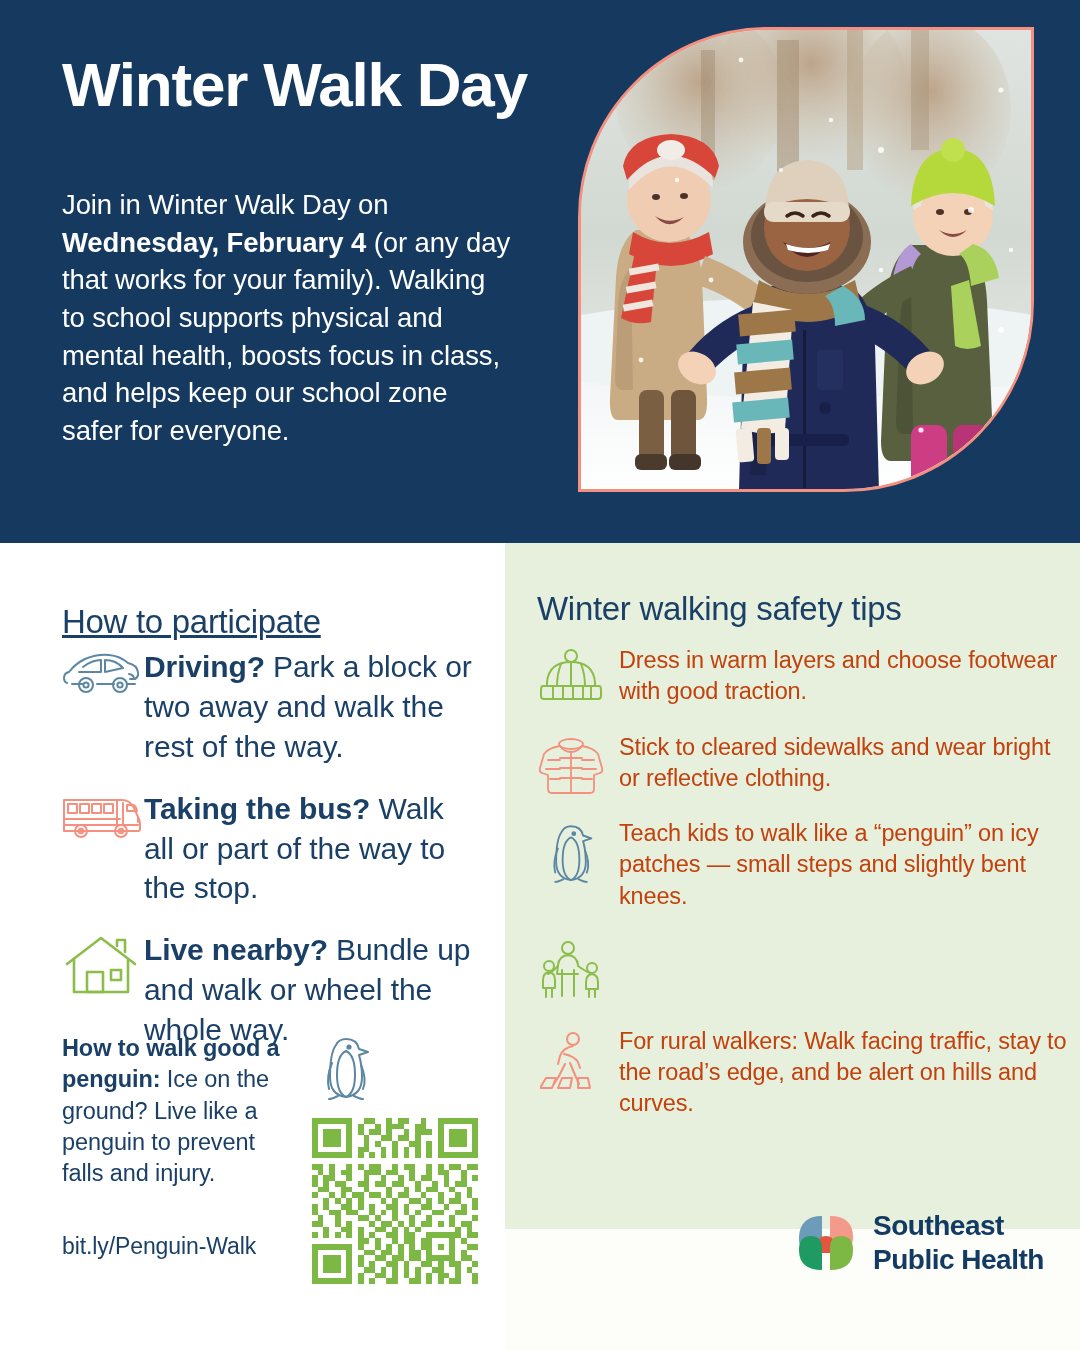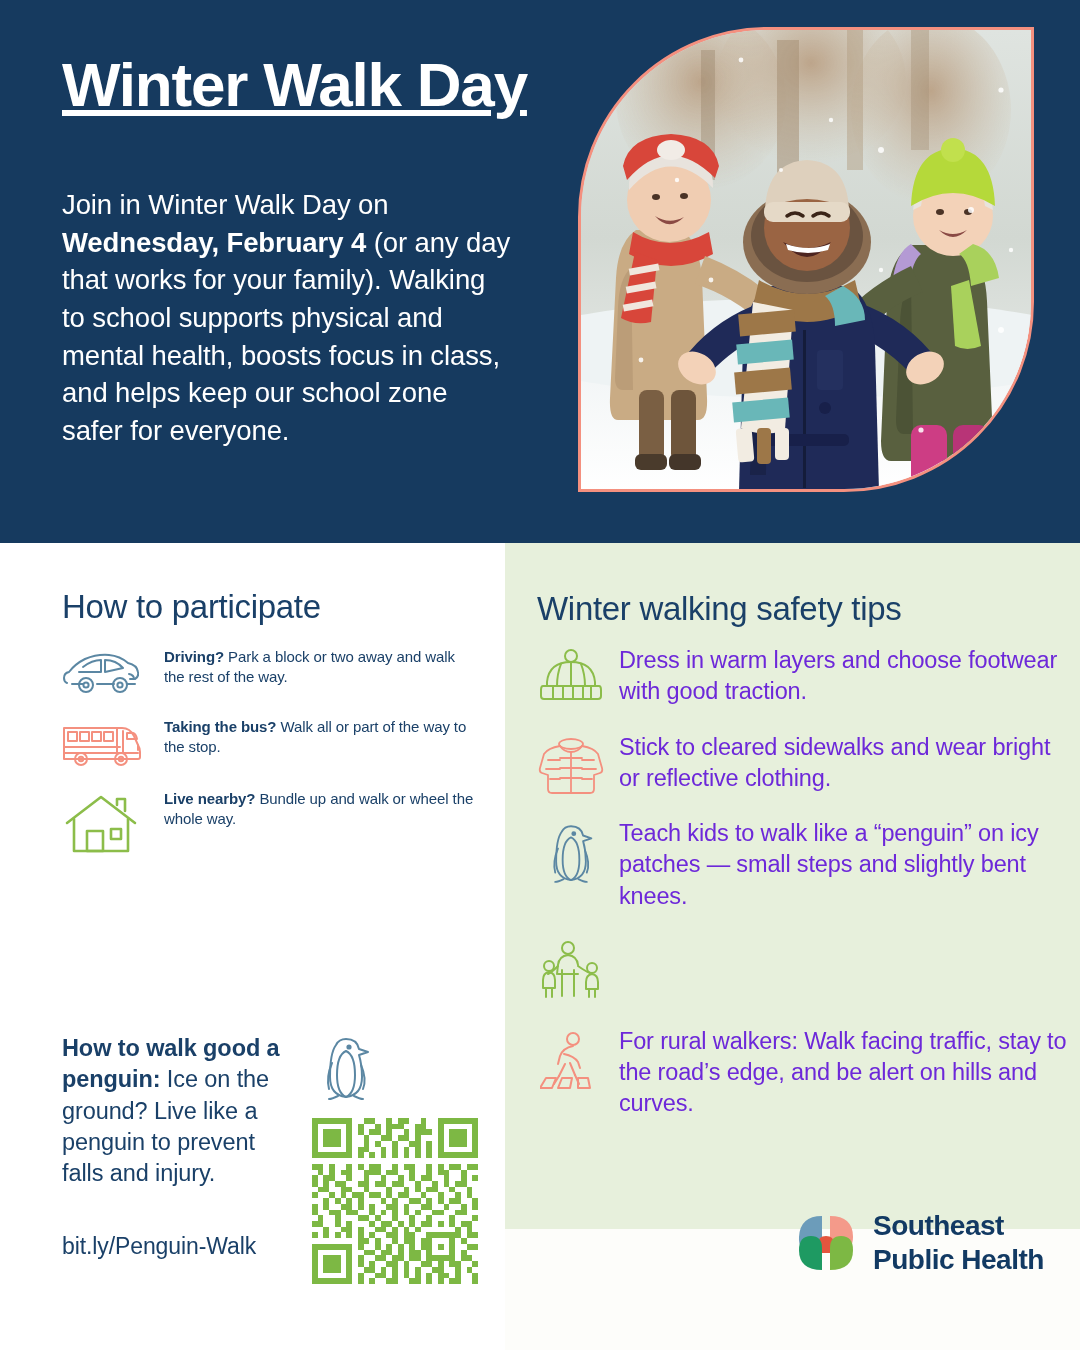--- a/index.html
+++ b/index.html
@@ -30,21 +30,20 @@
   .hero-title {
     position: absolute;
     left: 62px;
     top: 52px;
     width: 560px;
     color: #FFFFFF;
     font-size: 62px;
     font-weight: bold;
     letter-spacing: -1.2px;
     line-height: 1.05;
-    text-decoration: underline;
   }
   .hero-body {
     position: absolute;
     left: 62px;
     top: 186px;
     width: 452px;
     color: #FFFFFF;
     font-size: 27.5px;
     line-height: 1.37;
     letter-spacing: -0.1px;
@@ -81,44 +80,43 @@
     height: 686px;
     background: #E7F0DC;
   }
 
   .sec-head {
     color: #1A4068;
     font-size: 33px;
     font-weight: normal;
     letter-spacing: -0.3px;
   }
-  .sec-head.left  { position: absolute; left: 62px; top: 45px; }
+  .sec-head.left  { position: absolute; left: 62px; top: 60px; text-decoration: underline; }
   .sec-head.right { position: absolute; left: 32px; top: 47px; }
 
   
   .l-list { position: absolute; left: 58px; top: 100px; width: 420px; }
   .l-row {
     display: flex;
     align-items: flex-start;
     margin-bottom: 18px;
   }
   .l-ico {
     width: 86px;
     min-width: 86px;
     padding-top: 10px;
     display: flex;
     justify-content: center;
   }
   .l-txt {
     color: #1A4068;
-    font-size: 15px;
+    font-size: 30px;
     line-height: 1.33;
     letter-spacing: -0.1px;
     padding-top: 4px;
-    margin-left: 20px;
   }
   .l-txt b { font-weight: bold; }
 
   
   .peng-block { position: absolute; left: 62px; top: 490px; width: 420px; }
   .peng-txt {
     position: absolute;
     left: 0; top: 0;
     width: 228px;
     color: #1A4068;
@@ -154,21 +152,21 @@
     margin-bottom: 22px;
   }
   .r-ico {
     width: 96px;
     min-width: 96px;
     display: flex;
     justify-content: center;
     padding-top: 6px;
   }
   .r-txt {
-    color: #6d28d9;
+    color: #c2410c;
     font-size: 23.5px;
     line-height: 1.33;
     letter-spacing: -0.15px;
     padding-top: 2px;
   }
 
   
   .logo {
     position: absolute;
     left: 290px;

